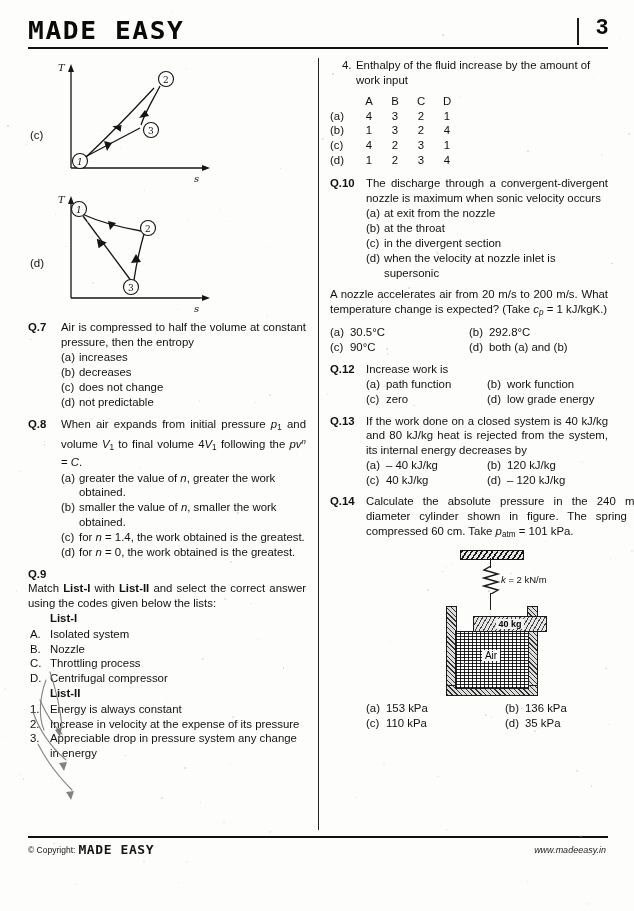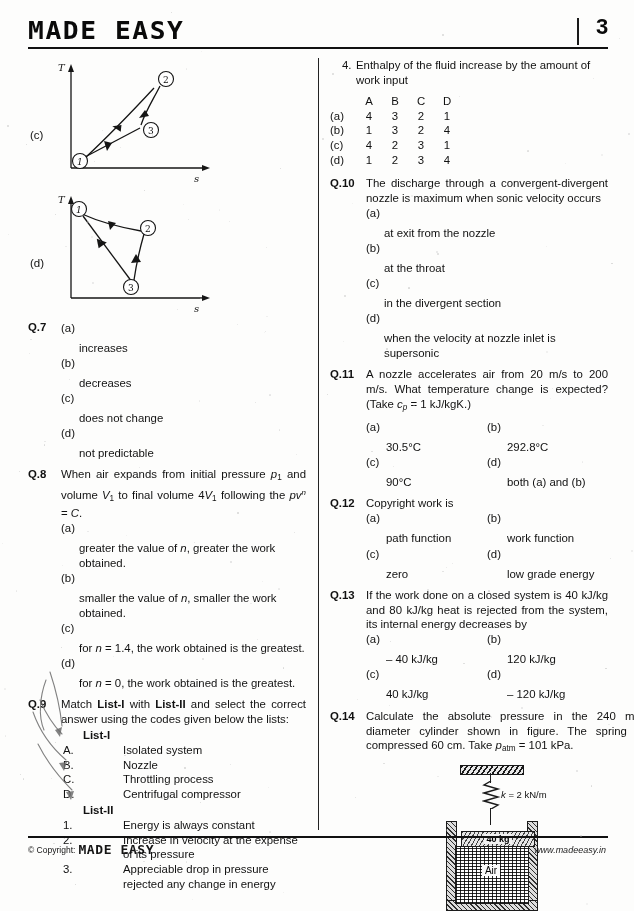--- a/index.html
+++ b/index.html
@@ -80,31 +80,31 @@
 
   
   .q{display:flex;margin-bottom:7px;}
   .q-num{
     flex:0 0 auto;width:33px;font-weight:bold;font-size:11.4px;
   }
   .q-body{flex:1 1 auto;}
   .q-stem{text-align:justify;}
   .opt{display:flex;margin-top:0.5px;}
   .opt-lab{flex:0 0 auto;width:18px;}
-  .opt-txt{flex:1 1 auto;margin-top:20px;}
+  .opt-txt{flex:1 1 auto;}
   .two-col-opts{display:flex;flex-wrap:wrap;}
   .two-col-opts .opt{width:50%;box-sizing:border-box;}
   .two-col-opts .opt .opt-lab{width:20px;}
 
   
   .mlist{margin-top:1px;}
   .mhead{font-weight:bold;padding-left:22px;margin-top:1px;margin-bottom:1px;}
   .mitem{display:flex;}
   .mitem-lab{flex:0 0 auto;width:20px;padding-left:2px;}
-  .mitem-txt{flex:1 1 auto;margin-left:40px;}
+  .mitem-txt{flex:1 1 auto;}
 
   
   .codes-label{margin-top:3px;}
   .codes{margin-top:1px;}
   .codes-row{display:flex;}
   .codes-row .c0{width:26px;}
   .codes-row .cc{width:26px;text-align:center;}
   .codes-head{font-weight:normal;}
 
   i,em{font-style:italic;}
@@ -127,21 +127,21 @@
   .fig14 .rodA{position:absolute;left:124px;top:12px;width:1.4px;height:10px;background:#1b1b1b;}
   .fig14 .rodB{position:absolute;left:124px;top:47px;width:1.4px;height:17px;background:#1b1b1b;}
   .fig14 .spr{position:absolute;left:116px;top:20px;}
   .fig14 .ktext{position:absolute;left:135px;top:27px;font-size:9.5px;white-space:nowrap;}
   .cyl-wall{
     position:absolute;
     background:repeating-linear-gradient(45deg,#303030 0 1px,#ddd 1px 3.4px);
     border:1px solid #1c1c1c;
   }
   .piston{
-    position:absolute;left:95px;top:70px;width:72px;height:14px;
+    position:absolute;left:107px;top:70px;width:72px;height:14px;
     background:repeating-linear-gradient(120deg,#444 0 1px,#e6e6e6 1px 3.6px);
     border:1px solid #1b1b1b;
     font-size:9px;text-align:center;line-height:14px;color:#000;
   }
   .piston span{background:#f2f2f2;padding:0 2px;font-weight:bold;}
   .airbox{
     position:absolute;left:89px;top:85px;width:72px;height:56px;
     border:1px solid #1b1b1b;
     background:repeating-linear-gradient(90deg,#2a2a2a 0 1px,#fff 1px 4px),
                repeating-linear-gradient(0deg,#2a2a2a 0 1px,#fff 1px 3px);
@@ -222,20 +222,21 @@
         <circle cx="120" cy="36" r="7.5" fill="#fff" stroke="#151515" stroke-width="1.1"></circle>
         <text x="117" y="40" font-size="9" font-family="DejaVu Serif, serif" fill="#111">2</text>
         <circle cx="103" cy="95" r="7.5" fill="#fff" stroke="#151515" stroke-width="1.1"></circle>
         <text x="100" y="99" font-size="9" font-family="DejaVu Serif, serif" fill="#111">3</text>
       </svg>
     </div>
 
     <div class="q">
       <div class="q-num">Q.7</div>
       <div class="q-body">
+        <div class="q-stem">Air is compressed to half the volume at constant pressure, then the entropy</div>
         <div class="opt">
           <span class="opt-lab">(a)</span>
           <span class="opt-txt">increases</span>
         </div>
         <div class="opt">
           <span class="opt-lab">(b)</span>
           <span class="opt-txt">decreases</span>
         </div>
         <div class="opt">
           <span class="opt-lab">(c)</span>
@@ -264,21 +265,21 @@
           <span class="opt-lab">(c)</span>
           <span class="opt-txt">for <i>n</i> = 1.4, the work obtained is the greatest.</span>
         </div>
         <div class="opt">
           <span class="opt-lab">(d)</span>
           <span class="opt-txt">for <i>n</i> = 0, the work obtained is the greatest.</span>
         </div>
       </div>
     </div>
 
-    <div class="q" style="position:relative;">
+    <div class="q" style="position:relative;flex-direction:column;">
       <div class="q-num">Q.9</div>
       <div class="q-body">
         <div class="q-stem">Match <b>List-I</b> with <b>List-II</b> and select the correct answer using the codes given below the lists:</div>
         <div class="mhead">List-I</div>
         <div class="mlist">
           <div class="mitem">
             <span class="mitem-lab">A.</span>
             <span class="mitem-txt">Isolated system</span>
           </div>
           <div class="mitem">
@@ -299,21 +300,21 @@
           <div class="mitem">
             <span class="mitem-lab">1.</span>
             <span class="mitem-txt">Energy is always constant</span>
           </div>
           <div class="mitem">
             <span class="mitem-lab">2.</span>
             <span class="mitem-txt">Increase in velocity at the expense of its pressure</span>
           </div>
           <div class="mitem">
             <span class="mitem-lab">3.</span>
-            <span class="mitem-txt">Appreciable drop in pressure rejected any change in energy</span>
+            <span class="mitem-txt">Appreciable drop in pressure system any change in energy</span>
           </div>
         </div>
       </div>
     </div>
   </div>
 
   <svg class="pencil" width="634" height="911">
     <g stroke="#6d6d6d" stroke-width="1.1" fill="none" opacity="0.85" stroke-linecap="round">
       <path d="M46,680 C40,696 38,716 44,730"></path>
       <path d="M40,700 C46,714 54,726 62,734"></path>
@@ -390,21 +391,20 @@
           <span class="opt-txt">in the divergent section</span>
         </div>
         <div class="opt">
           <span class="opt-lab">(d)</span>
           <span class="opt-txt">when the velocity at nozzle inlet is supersonic</span>
         </div>
       </div>
     </div>
 
     <div class="q">
-      <div class="q-num" style="width:36px;">Q.11</div>
       <div class="q-body">
         <div class="q-stem">A nozzle accelerates air from 20 m/s to 200 m/s. What temperature change is expected? (Take <i>c<sub>p</sub></i> = 1 kJ/kgK.)</div>
         <div class="two-col-opts" style="margin-top:4px;">
           <div class="opt">
             <span class="opt-lab">(a)</span>
             <span class="opt-txt">30.5°C</span>
           </div>
           <div class="opt">
             <span class="opt-lab">(b)</span>
             <span class="opt-txt">292.8°C</span>
@@ -417,21 +417,21 @@
             <span class="opt-lab">(d)</span>
             <span class="opt-txt">both (a) and (b)</span>
           </div>
         </div>
       </div>
     </div>
 
     <div class="q">
       <div class="q-num" style="width:36px;">Q.12</div>
       <div class="q-body">
-        <div class="q-stem">Copyright work is</div>
+        <div class="q-stem">Increase work is</div>
         <div class="two-col-opts">
           <div class="opt">
             <span class="opt-lab">(a)</span>
             <span class="opt-txt">path function</span>
           </div>
           <div class="opt">
             <span class="opt-lab">(b)</span>
             <span class="opt-txt">work function</span>
           </div>
           <div class="opt">

